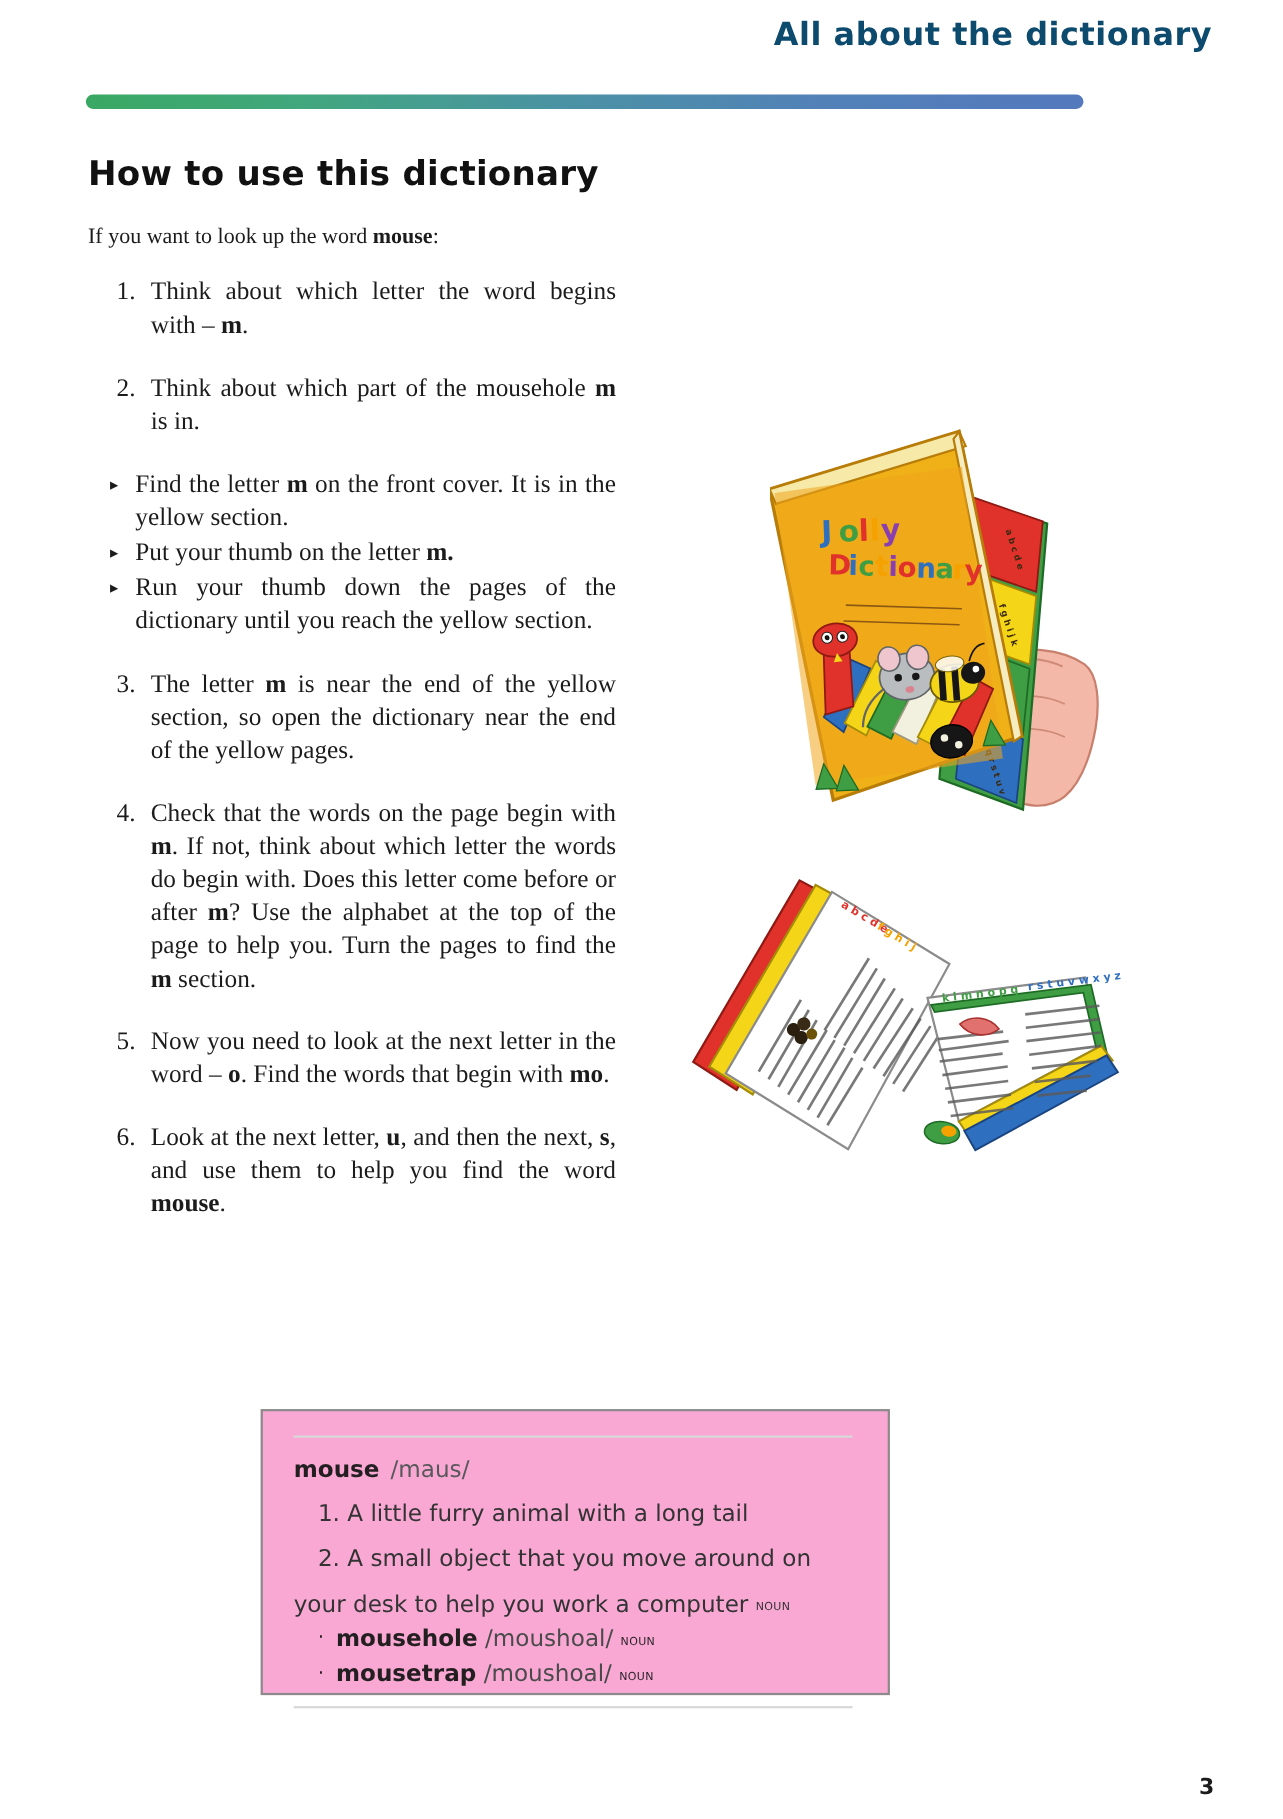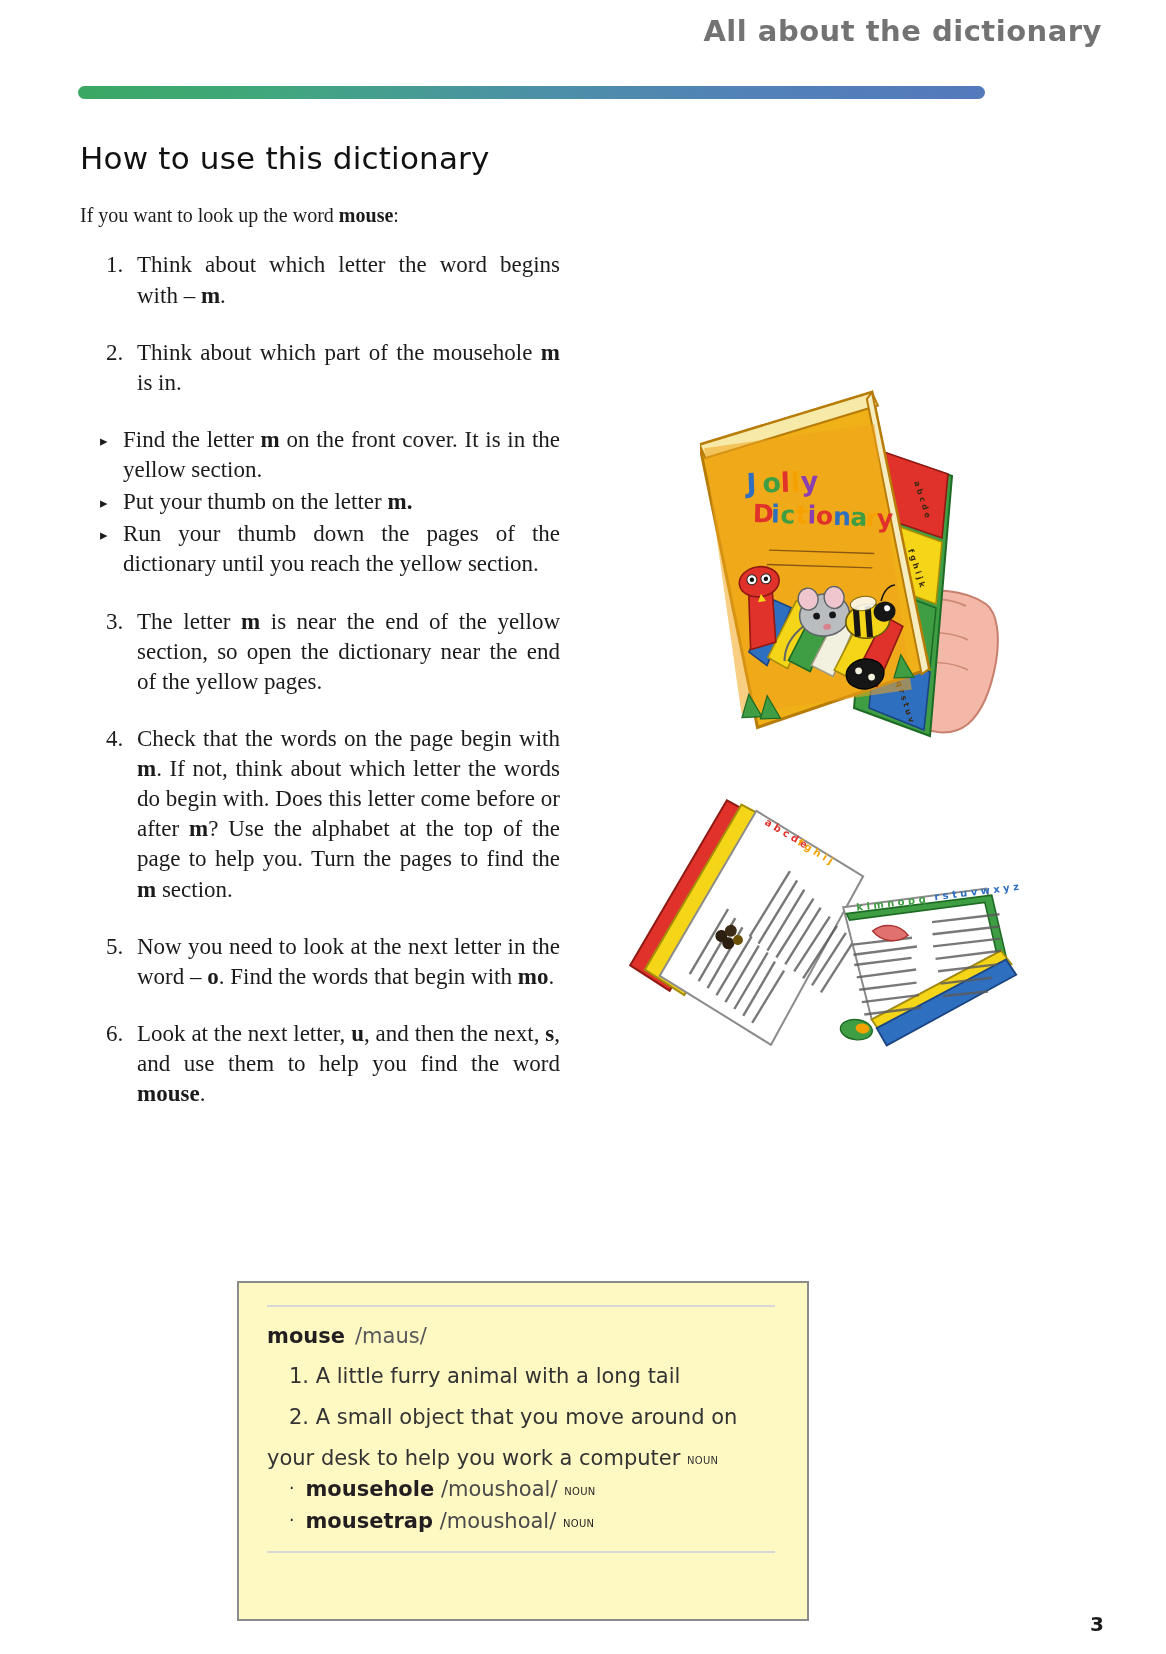--- a/index.html
+++ b/index.html
@@ -16,39 +16,39 @@
   .page-header{
     position:absolute;
     top:14px; left:0; right:64px;
     text-align:right;
   }
   .header-title{
     font-family:"DejaVu Sans", sans-serif;
     font-weight:bold;
     font-size:29px;
     letter-spacing:0.5px;
-    color:#737373;
+    color:#0c4a6e;
   }
   .rule-bar{
     position:absolute;
     top:86px; left:78px;
     width:907px; height:13px;
     border-radius:7px;
     background:linear-gradient(to right,#3aa863 0%,#41a77e 22%,#4b92a4 48%,#5281b8 74%,#5479bd 100%);
   }
 
   
   .content{
     position:absolute;
     top:140px; left:80px;
     width:480px;
   }
   .section-title{
     font-family:"DejaVu Sans", sans-serif;
-    font-weight:normal;
+    font-weight:bold;
     font-size:31px;
     letter-spacing:0.2px;
     color:#111;
     margin:0 0 26px 0;
     white-space:nowrap;
   }
   .intro{
     font-size:20px;
     line-height:1.32;
     margin:0 0 22px 0;
@@ -106,23 +106,23 @@
   .illus-open{
     position:absolute;
     left:580px; top:752px;
     width:440px; height:322px;
   }
 
   
   .entry-box{
     position:absolute;
     left:237px; top:1281px;
-    width:572px; height:340px;
+    width:572px; height:260px;
     border:2px solid #8b8b8b;
-    background:#fef9c3;
+    background:#f9a8d4;
     box-sizing:border-box;
   }
   .entry-inner{
     position:absolute;
     left:28px; top:22px;
     width:508px;
     font-family:"DejaVu Sans", sans-serif;
     color:#231f20;
   }
   .entry-rule{

